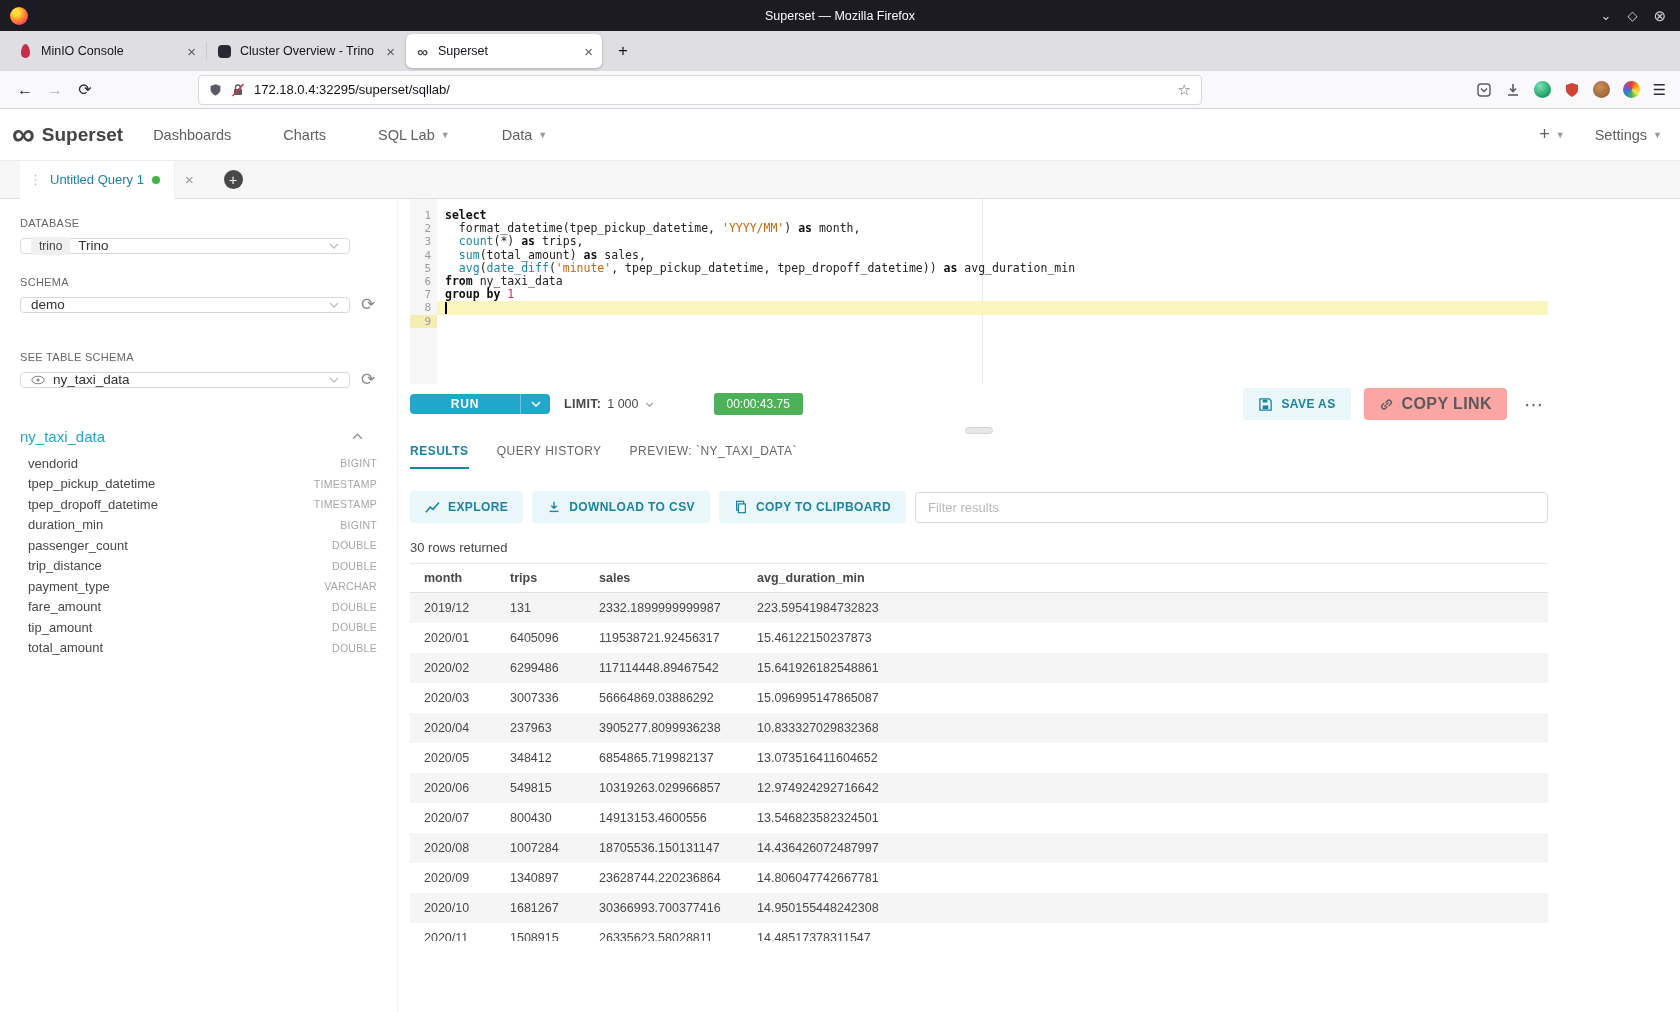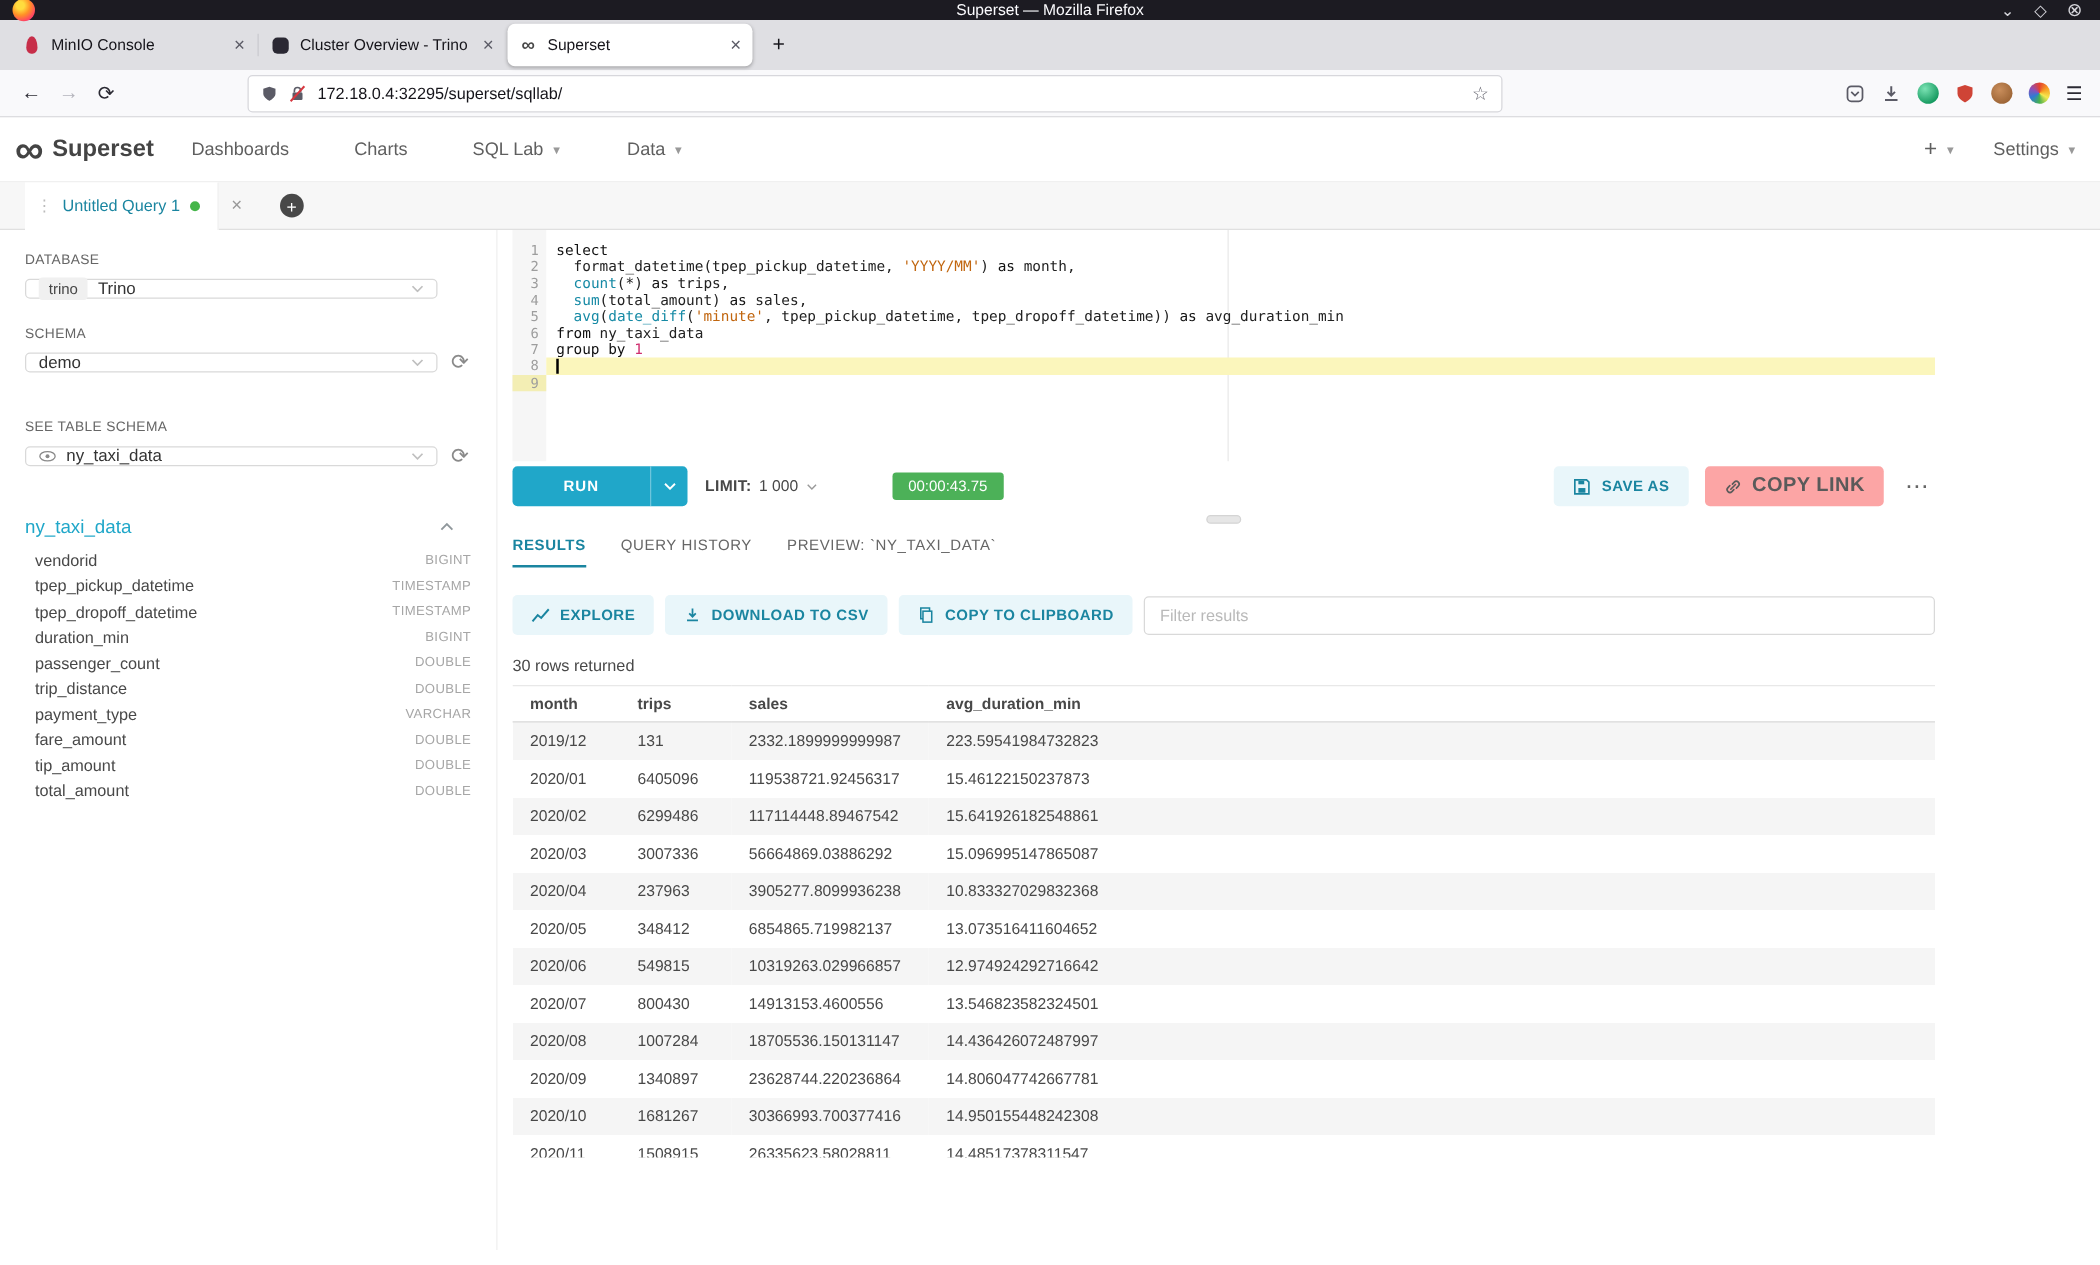--- a/index.html
+++ b/index.html
@@ -1,20 +1,20 @@
 <!DOCTYPE html>
 <html><head>
 <meta charset="utf-8">
 <style>
   * { box-sizing: border-box; margin: 0; padding: 0; }
   html, body { width: 1680px; height: 1012px; overflow: hidden; background: #fff;
     font-family: "Liberation Sans", sans-serif; }
 
   
-  .titlebar { height: 16px; background: #1c1b22; display: flex; align-items: center; position: relative; }
+  .titlebar { height: 31px; background: #1c1b22; display: flex; align-items: center; position: relative; }
   .ff-logo { width: 18px; height: 18px; margin-left: 10px; border-radius: 50%;
     background: radial-gradient(circle at 35% 30%, #ffdc3e 0 18%, #ff9226 45%, #ff3b6b 78%, #b5007f 100%); }
   .win-title { position: absolute; left: 0; right: 0; text-align: center; font-size: 12.5px; color: #fbfbfe; }
   .win-controls { margin-left: auto; display: flex; gap: 16px; margin-right: 14px; z-index: 2;
     color: #d4d4da; font-size: 13px; align-items: center; }
   .wc { cursor: default; line-height: 1; }
 
   .tabbar { height: 40px; background: #dfdfe3; display: flex; align-items: center; padding-left: 8px; }
   .btab { width: 196px; height: 34px; margin: 0 1px; border-radius: 6px; display: flex; align-items: center;
     padding: 0 9px; font-size: 12.5px; color: #15141a; position: relative; }
@@ -90,29 +90,29 @@
   .sql-editor { height: 185px; display: flex; position: relative; background: #fff; }
   .gutter { width: 27px; background: #f6f6f6; padding-top: 10px; text-align: right;
     font-family: "DejaVu Sans Mono", monospace; font-size: 11px; color: #9d9d9d; }
   .gln { height: 13.2px; line-height: 13.2px; padding-right: 6px; }
   .gln.active { background: #f3eeb4; }
   .code { flex: 1; padding-top: 10px; position: relative;
     font-family: "DejaVu Sans Mono", monospace; font-size: 11.5px; line-height: 13.2px; color: #222; }
   .print-margin { position: absolute; top: 0; bottom: 0; left: 545px; width: 1px; background: #e9e9e9; }
   .cln { height: 13.2px; white-space: pre; padding-left: 8px; position: relative; }
   .cln.active { background: #fbf6bc; }
-  .tk-k { font-weight: normal; color: #101010; }
+  .tk-k { font-weight: bold; color: #101010; }
   .tk-f { color: #168aa5; }
   .tk-s { color: #c1660f; }
   .tk-n { color: #cf2d6e; }
   .cursor { display: inline-block; width: 2px; height: 12px; background: #000; vertical-align: text-bottom; }
 
   
   .run-toolbar { height: 32px; margin-top: 4px; display: flex; align-items: center; gap: 14px; }
-  .run-btn { display: flex; height: 32px; border-radius: 4px; overflow: hidden; background: #20a7c9;
+  .run-btn { display: flex; height: 20px; border-radius: 4px; overflow: hidden; background: #20a7c9;
     color: #fff; font-weight: bold; font-size: 12px; letter-spacing: .8px; }
   .run-main { width: 110px; display: flex; align-items: center; justify-content: center; }
   .run-caret { width: 30px; border-left: 1px solid rgba(255,255,255,.35); display: flex; align-items: center; justify-content: center; }
   .limit { display: flex; align-items: center; gap: 6px; font-size: 12.5px; color: #484848; }
   .limit b { font-weight: bold; letter-spacing: .3px; }
   .timer { background: #4cb158; color: #fff; font-size: 12px; padding: 4px 13px; border-radius: 3px; margin-left: 46px; }
   .rt-right { margin-left: auto; display: flex; align-items: center; gap: 13px; }
   .btn-teal-light { height: 32px; display: flex; align-items: center; gap: 8px; padding: 0 15px;
     background: #e9f6fa; color: #1a85a0; font-weight: bold; font-size: 12px; letter-spacing: .4px; border-radius: 4px; }
   .btn-gray { height: 32px; display: flex; align-items: center; gap: 8px; padding: 0 15px;

